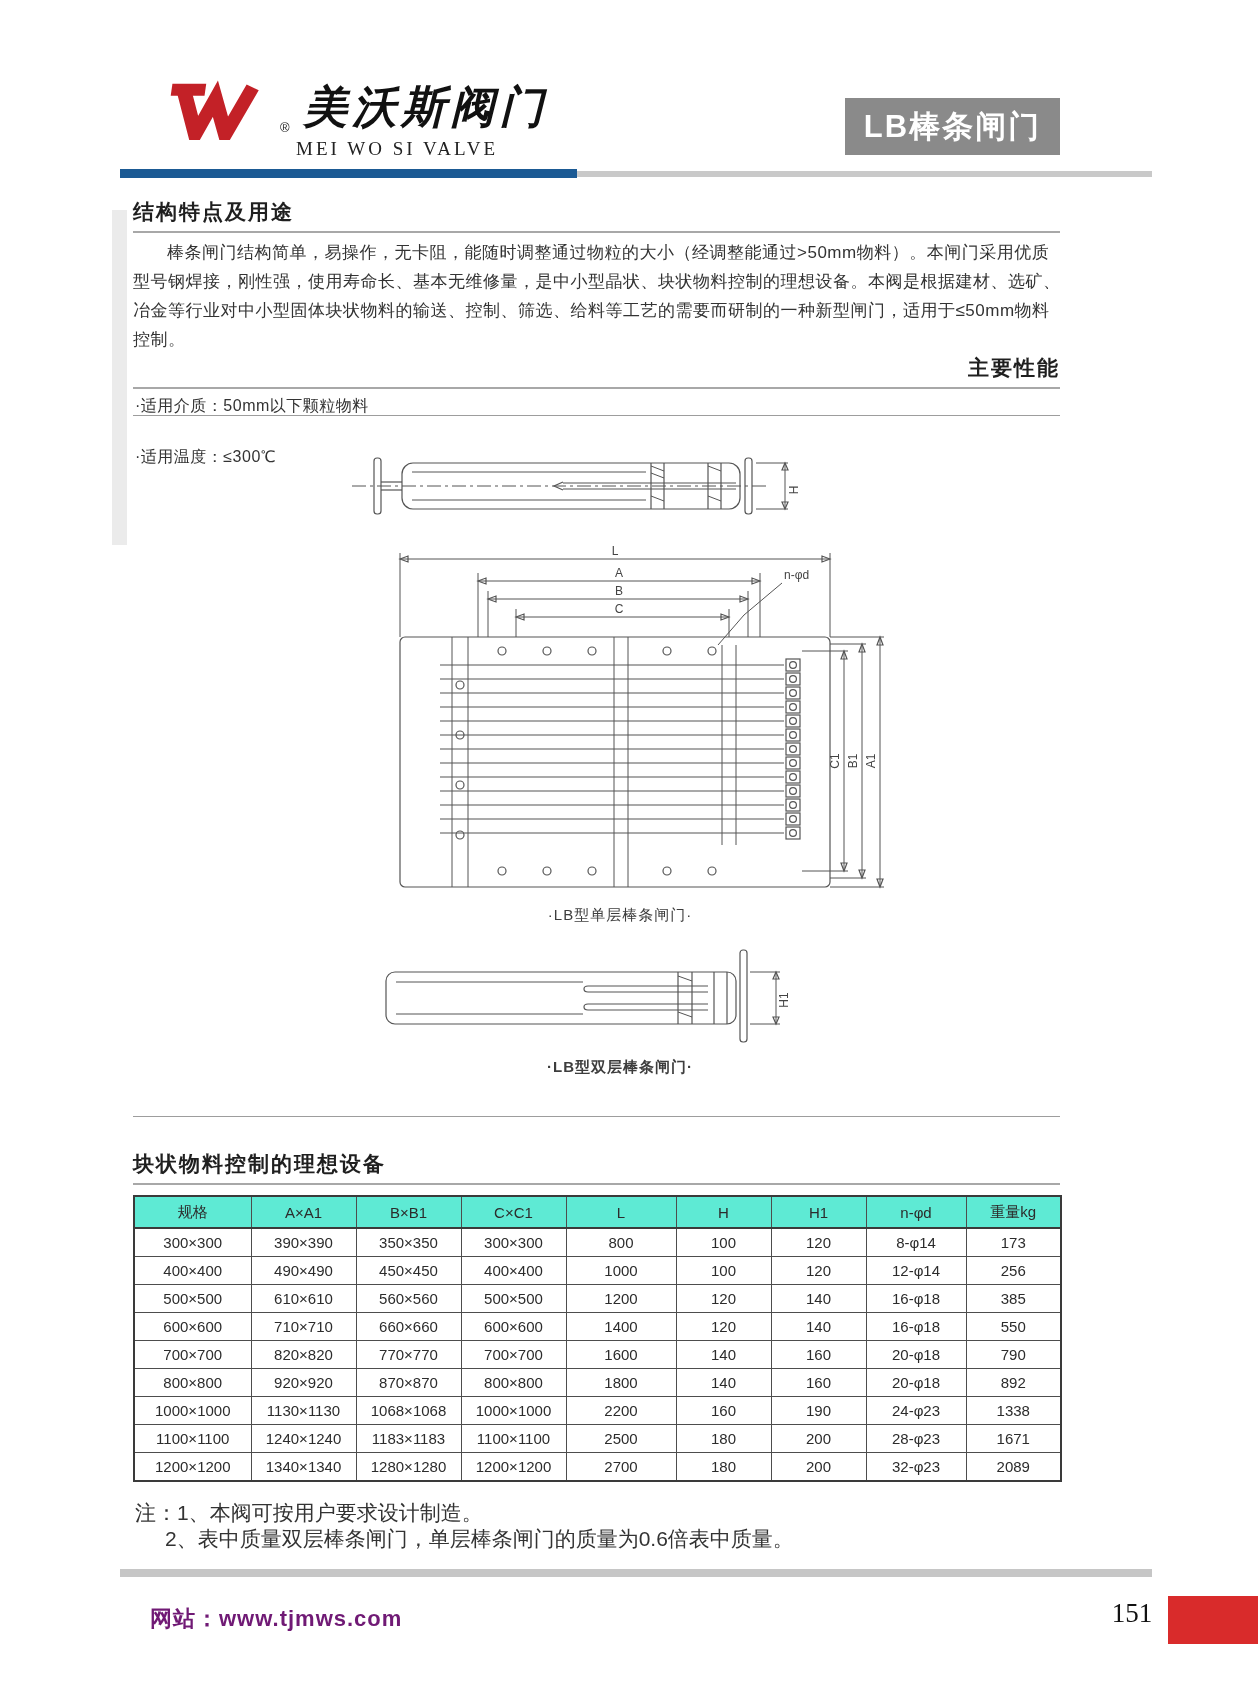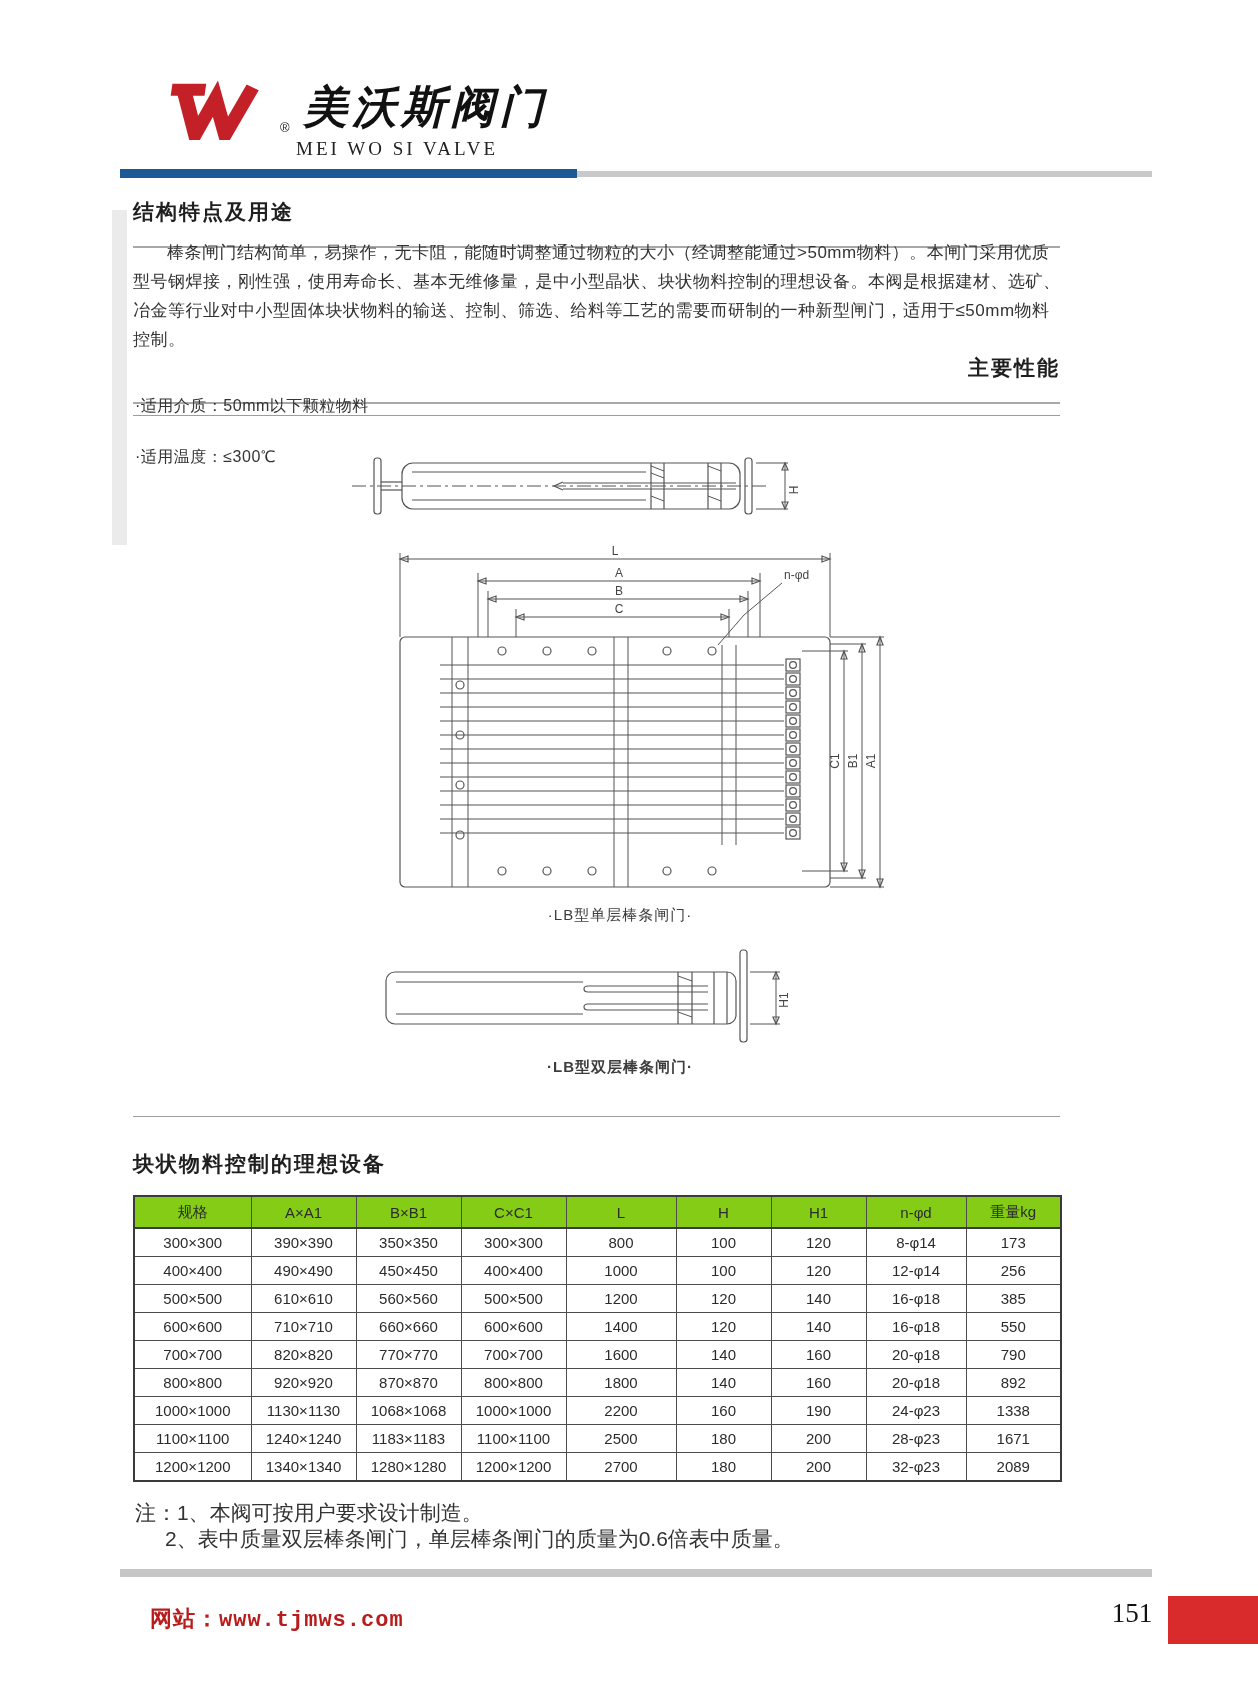--- a/index.html
+++ b/index.html
@@ -25,21 +25,21 @@
     background:#8a8a8a; color:#ffffff; font-size:31px; font-weight:bold;
     text-align:center; line-height:57px; letter-spacing:2px;
   }
   .divider-blue { position:absolute; left:120px; top:169px; width:457px; height:9px; background:#1b5a94; }
   .divider-gray { position:absolute; left:577px; top:171px; width:575px; height:6px; background:#c9c9c9; }
   .left-shade { position:absolute; left:112px; top:210px; width:15px; height:335px; background:#ebebeb; }
 
   
   .sec-title {
     position:absolute; left:133px; width:927px; font-size:21px; font-weight:bold;
-    color:#1f1f1f; letter-spacing:2px; padding-bottom:20px; border-bottom:2px solid #a8a8a8;
+    color:#1f1f1f; letter-spacing:2px; padding-bottom:5px; border-bottom:2px solid #a8a8a8;
   }
   .para {
     position:absolute; left:133px; top:238px; width:929px; font-size:17px;
     line-height:29px; color:#333; text-indent:2em; letter-spacing:0.5px;
   }
   .bullets { position:absolute; left:135px; top:366px; }
   .bullet { font-size:16px; color:#333; line-height:23px; margin-bottom:6px; letter-spacing:0.5px;margin-top:28px; }
   .hr { position:absolute; background:#9d9d9d; height:1px; }
 
   
@@ -51,30 +51,30 @@
   .drawing text { fill:#444; font-size:12px; stroke:none; font-family:"Liberation Sans", sans-serif; }
   .caption { position:absolute; width:280px; text-align:center; font-size:15px; color:#3d3d3d; letter-spacing:1px; }
 
   
   .tbl-wrap { position:absolute; left:133px; top:1195px; }
   table.dims { border-collapse:collapse; width:927px; table-layout:fixed; border:2px solid #3a3a3a; }
   table.dims th, table.dims td {
     border:1px solid #4d4d4d; text-align:center; font-size:15px; color:#2c2c2c; padding:0;
   }
   table.dims td { height:27px; }
-  table.dims thead th { background:#84cc16; height:30px; font-weight:normal; border-bottom:2px solid #3a3a3a; }
+  table.dims thead th { background:#5eead4; height:30px; font-weight:normal; border-bottom:2px solid #3a3a3a; }
   .notes { position:absolute; left:135px; top:1500px; }
   .note-line { font-size:21px; color:#333; line-height:26px; }
   .note-line.indent { padding-left:30px; }
   .bottom-bar { position:absolute; left:120px; top:1569px; width:1032px; height:8px; background:#c6c6c6; }
 
   
   .website {
-    position:absolute; left:150px; top:1604px; font-family:Liberation Mono, monospace;
-    font-size:22px; font-weight:bold; color:#b91c1c; letter-spacing:1px;
+    position:absolute; left:150px; top:1604px; font-family:Liberation Sans, sans-serif;
+    font-size:22px; font-weight:bold; color:#701a75; letter-spacing:1px;
   }
   .page-num {
     position:absolute; left:1100px; top:1598px; width:64px; text-align:center;
     font-family:"Liberation Serif", serif; font-size:27px; color:#111;
   }
   .corner-rect { position:absolute; left:1168px; top:1596px; width:90px; height:48px; background:#d92b2b; }
 </style>
 </head>
 <body>
 
@@ -84,20 +84,21 @@
     <div class="logo-row">
       <svg class="logo-mark" viewBox="0 0 110 66">
         <rect x="2" y="6" width="36" height="13" fill="#c32127" stroke="none" transform="skewX(-8)"></rect>
         <path d="M14,10 L34,60 L50,22 L66,60 L88,10" fill="none" stroke="#c32127" stroke-width="15" transform="skewX(-8)"></path>
       </svg>
       <span class="reg-mark">®</span>
       <div class="brand-cn">美沃斯阀门</div>
     </div>
     <div class="brand-en">MEI WO SI VALVE</div>
   </div>
+  <div class="banner">LB棒条闸门</div>
   <div class="divider-blue"></div>
   <div class="divider-gray"></div>
   <div class="left-shade"></div>
 
   <div class="sec-title" style="top:198px;">结构特点及用途</div>
   <div class="para">棒条闸门结构简单，易操作，无卡阻，能随时调整通过物粒的大小（经调整能通过&gt;50mm物料）。本闸门采用优质型号钢焊接，刚性强，使用寿命长、基本无维修量，是中小型晶状、块状物料控制的理想设备。本阀是根据建材、选矿、冶金等行业对中小型固体块状物料的输送、控制、筛选、给料等工艺的需要而研制的一种新型闸门，适用于≤50mm物料控制。</div>
 
   <div class="sec-title" style="top:354px;text-align:right;">主要性能</div>
   <div class="bullets">
       <div class="bullet">·适用介质：50mm以下颗粒物料</div>

